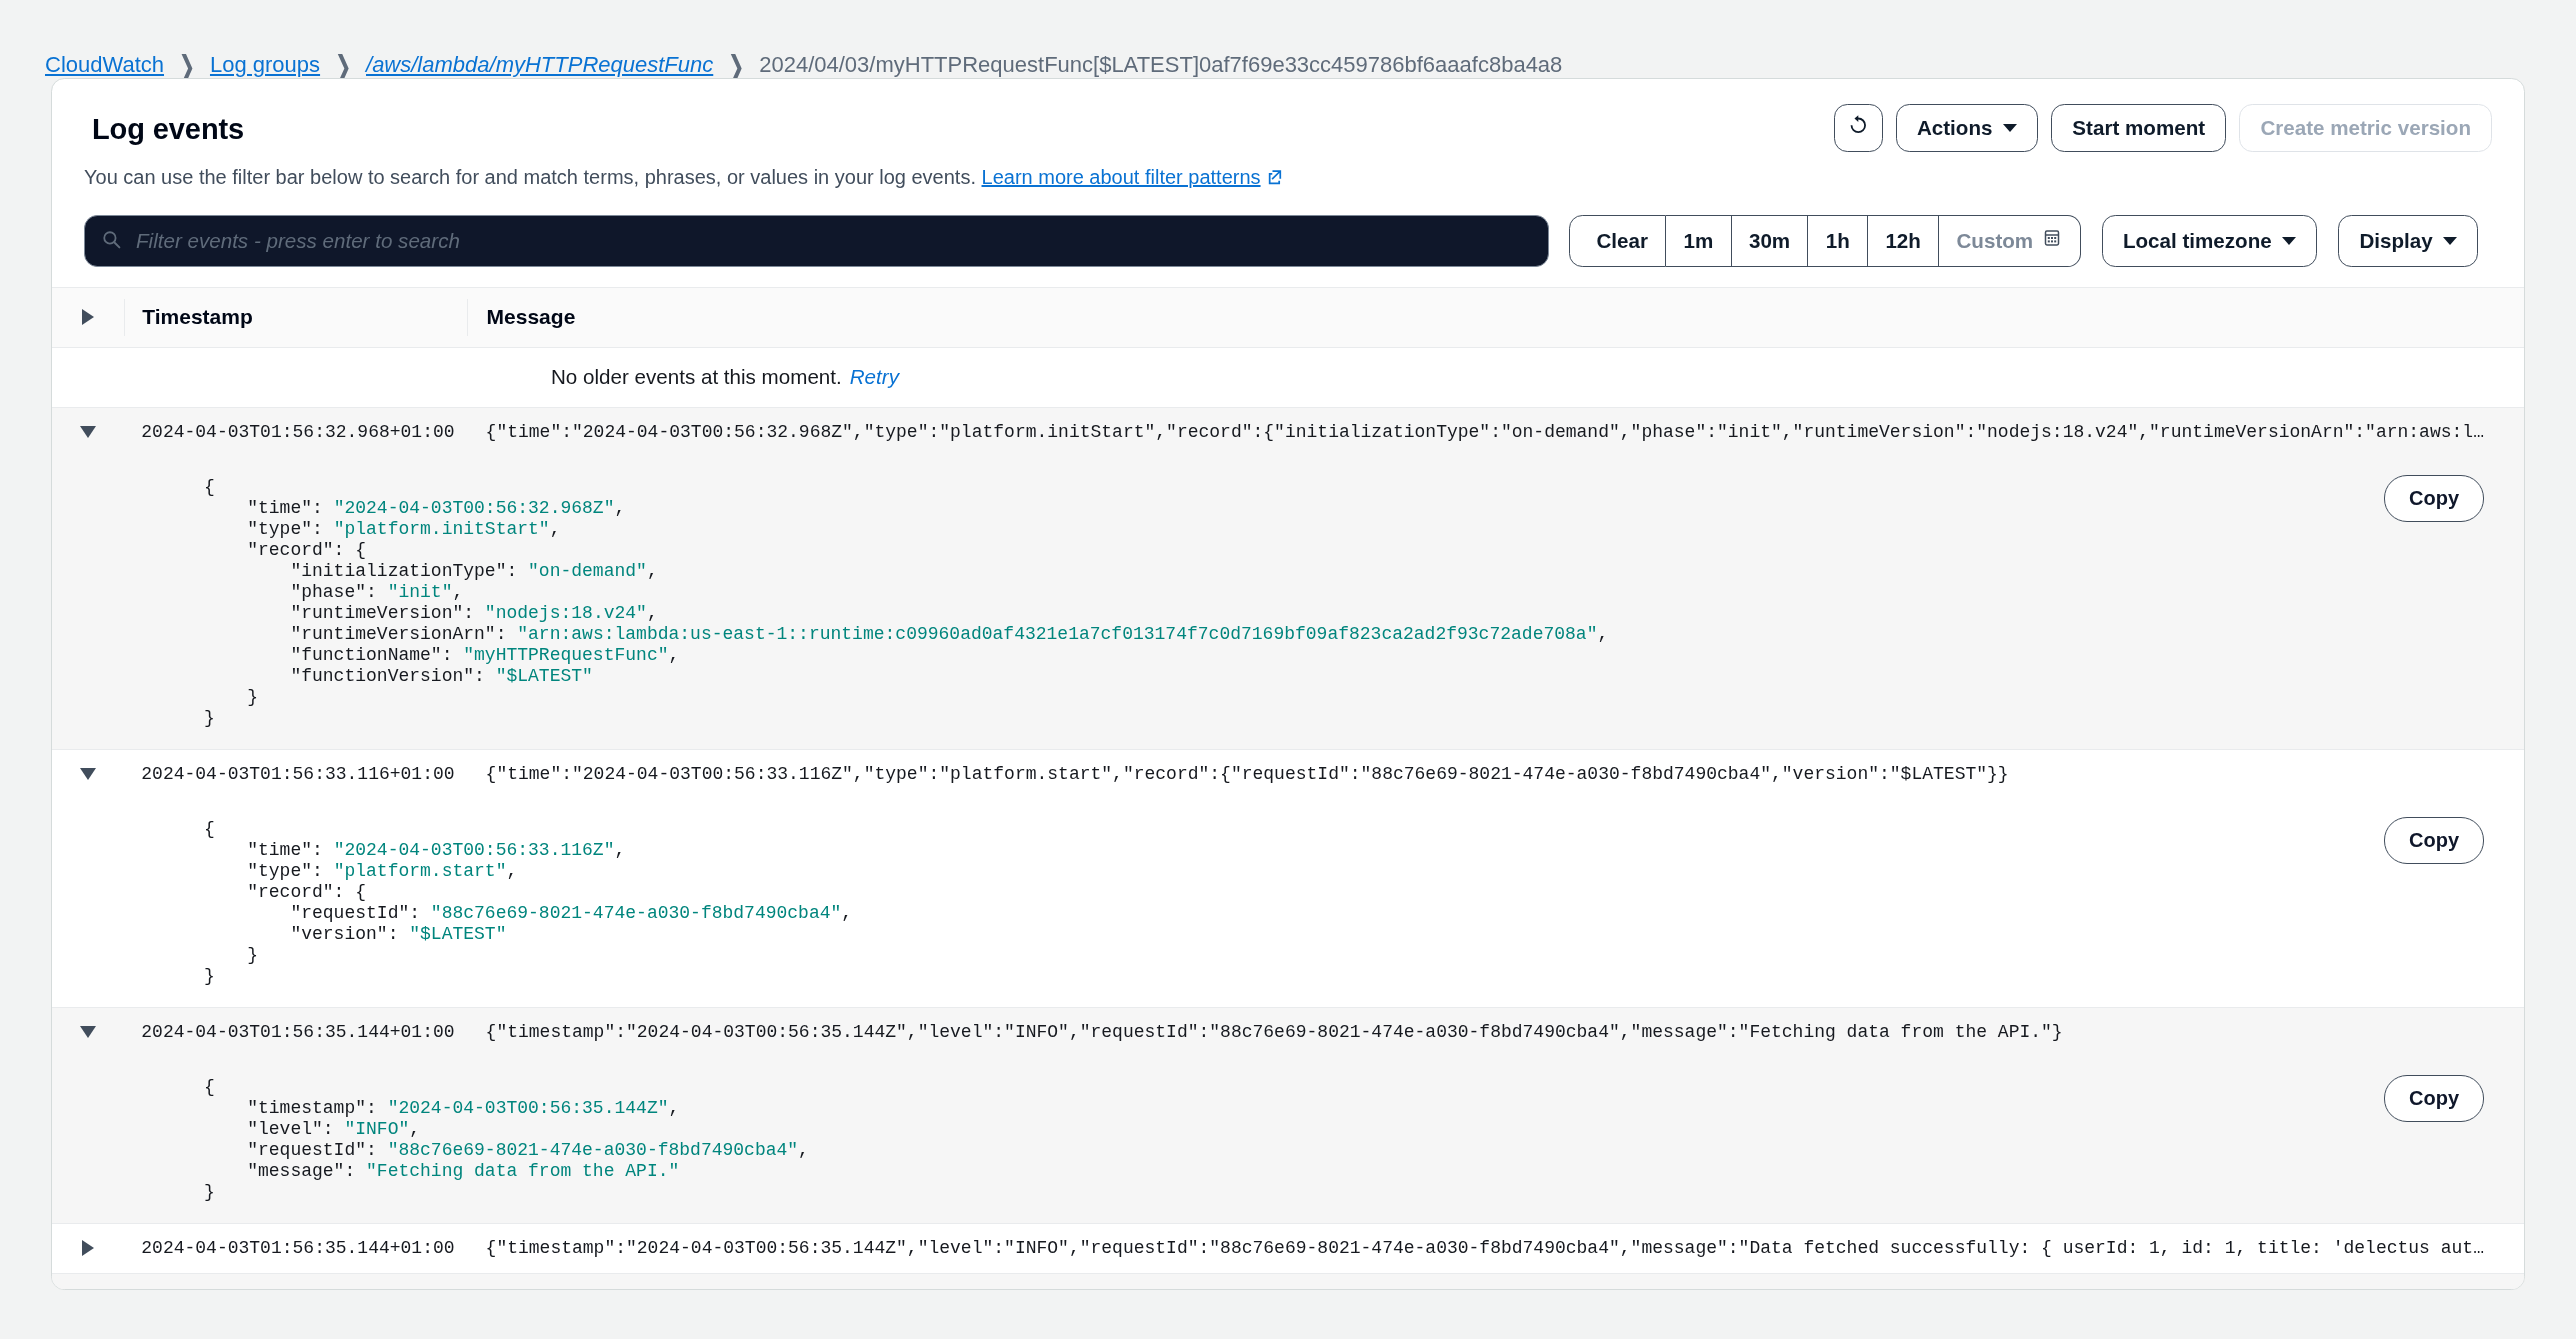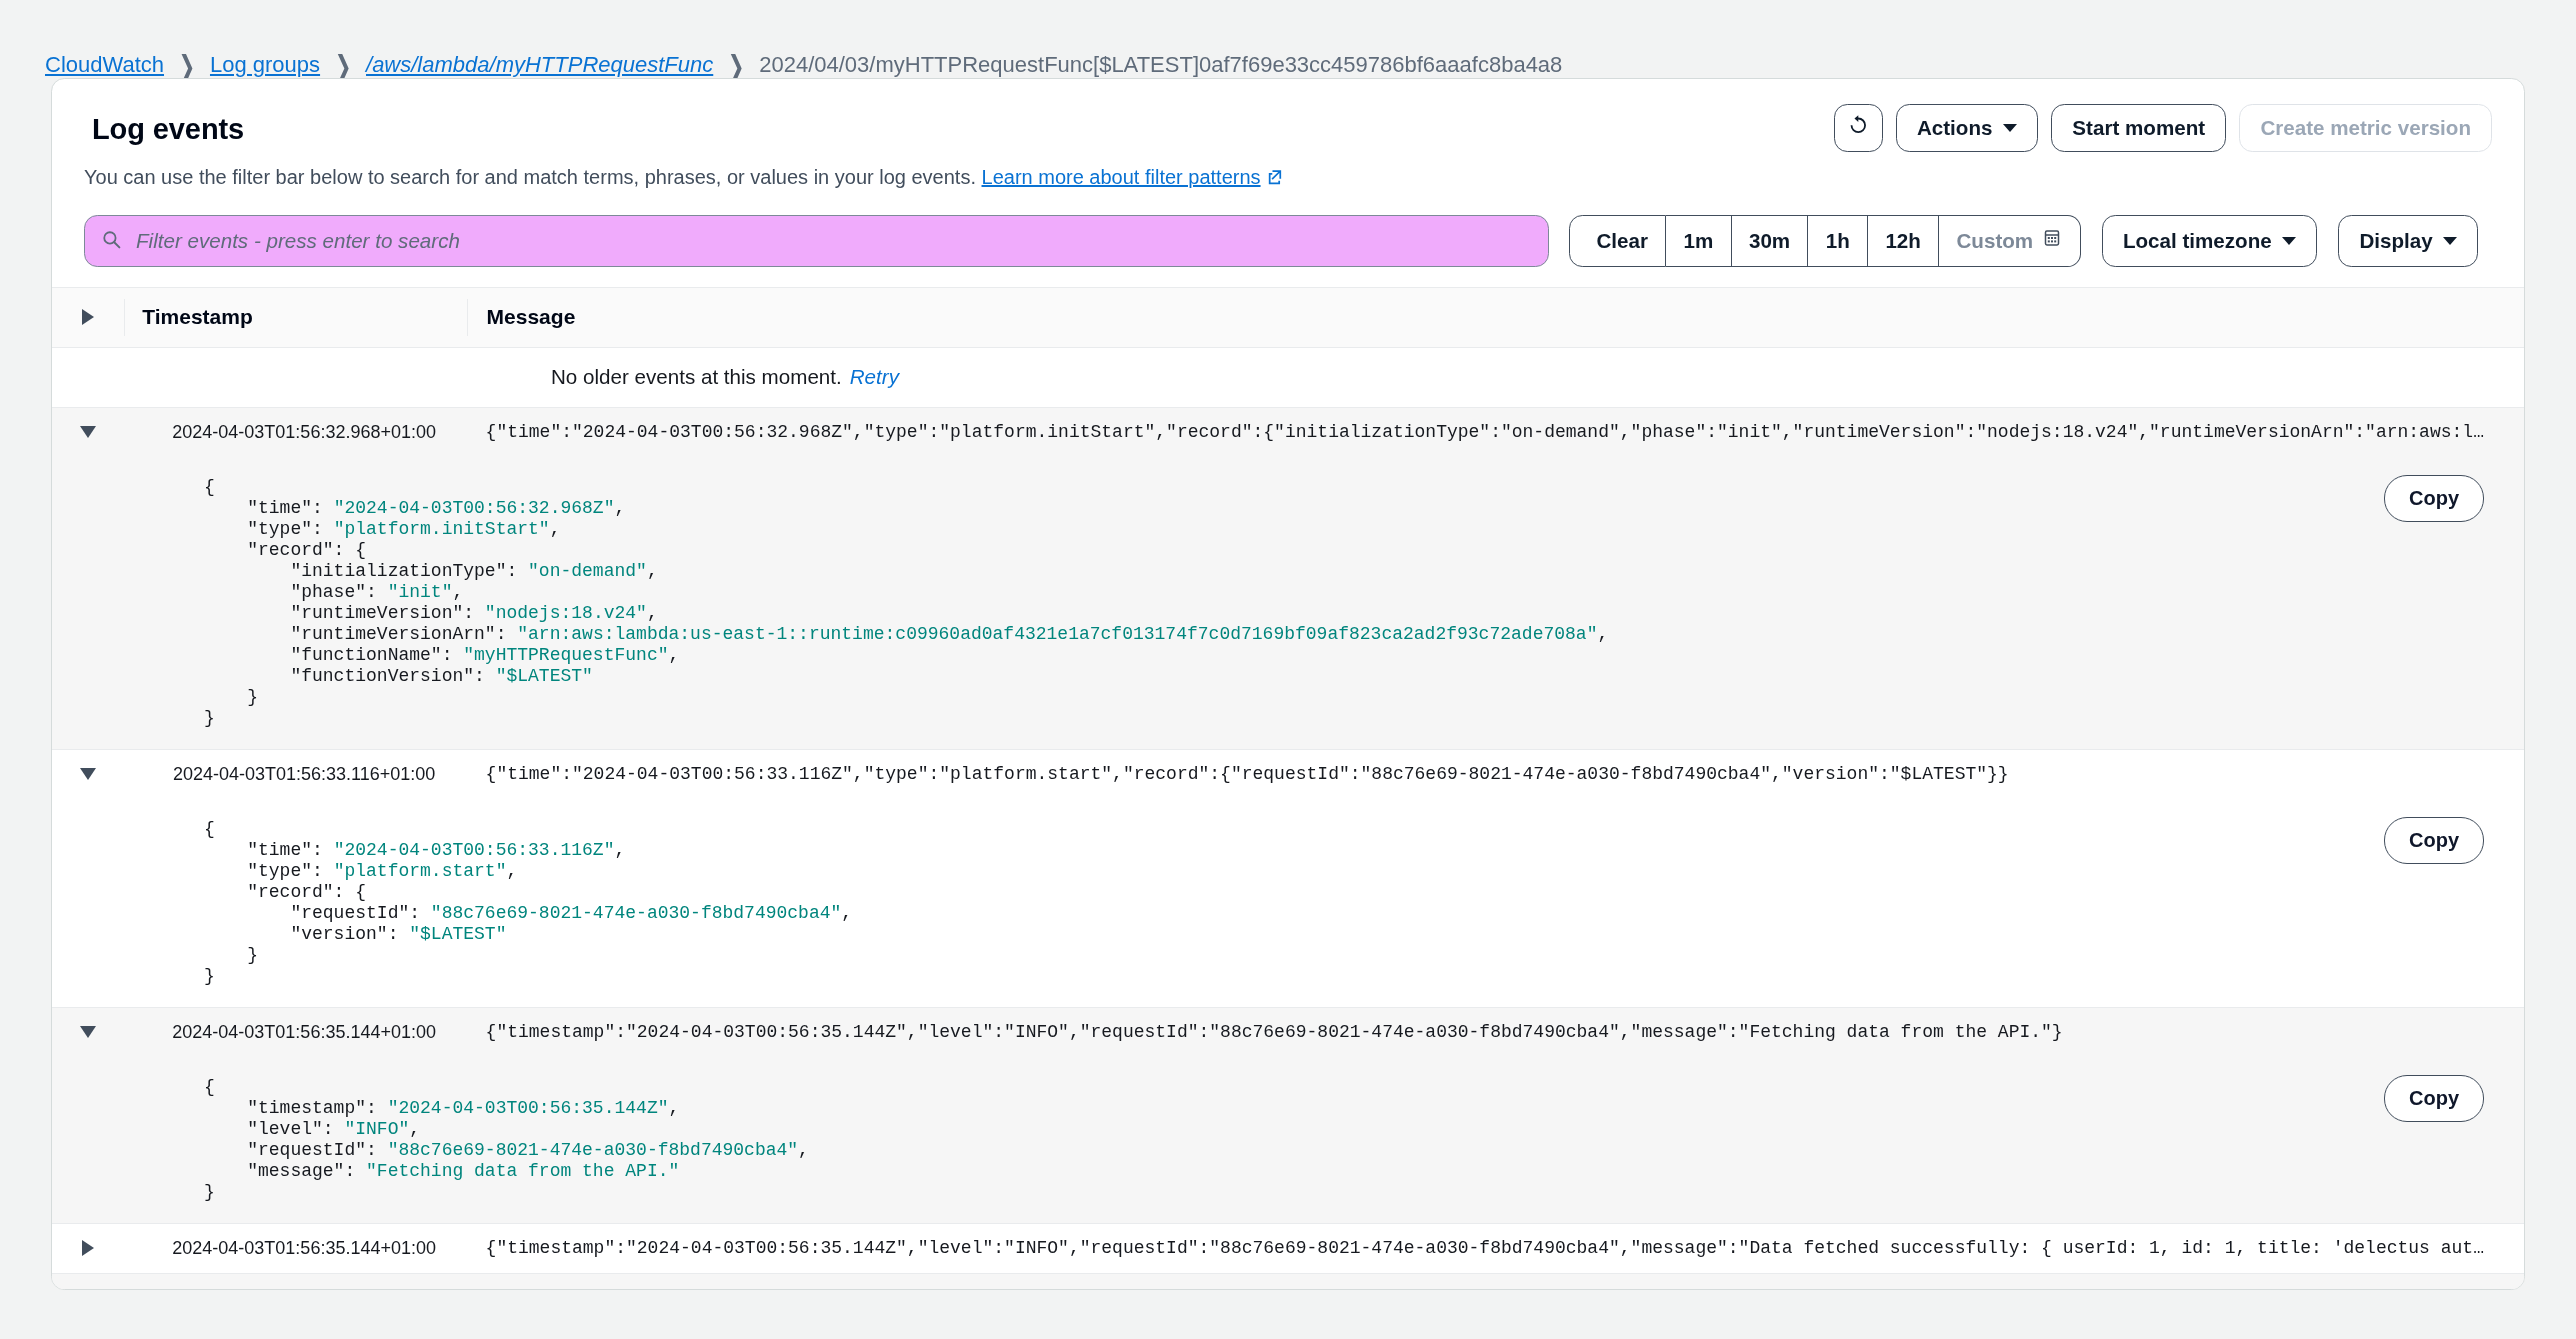--- a/index.html
+++ b/index.html
@@ -128,21 +128,21 @@
     display: flex;
     align-items: center;
     padding: 22.6px 32px 20px 32px;
     gap: 10.6px;
   }
   .search-box {
     flex: 0 0 1465px;
     height: 52px;
     border: 1.3px solid #7d8998;
     border-radius: 13.3px;
-    background: #f0abfc;
+    background: #0f172a;
     display: flex;
     align-items: center;
     padding: 0 16px;
     gap: 12px;
   }
   .search-input {
     border: none;
     outline: none;
     flex: 1;
     font-size: 20.6px;
@@ -265,25 +265,24 @@
     padding-bottom: 5.3px;
     cursor: pointer;
   }
   .ev-caret {
     flex: 0 0 72px;
     display: flex; align-items: center; justify-content: center;
   }
   .ev-ts {
     flex: 0 0 343px;
     padding-left: 17.3px;
-    font-family: Liberation Sans, sans-serif;
+    font-family: Liberation Mono, monospace;
     font-size: 18px;
     color: #16191f;
     white-space: nowrap;
-    text-align: center;
   }
   .ev-msg {
     flex: 1;
     padding-left: 18.6px;
     padding-right: 40px;
     font-family: "Liberation Mono", monospace;
     font-size: 18px;
     color: #16191f;
     white-space: nowrap;
     overflow: hidden;

